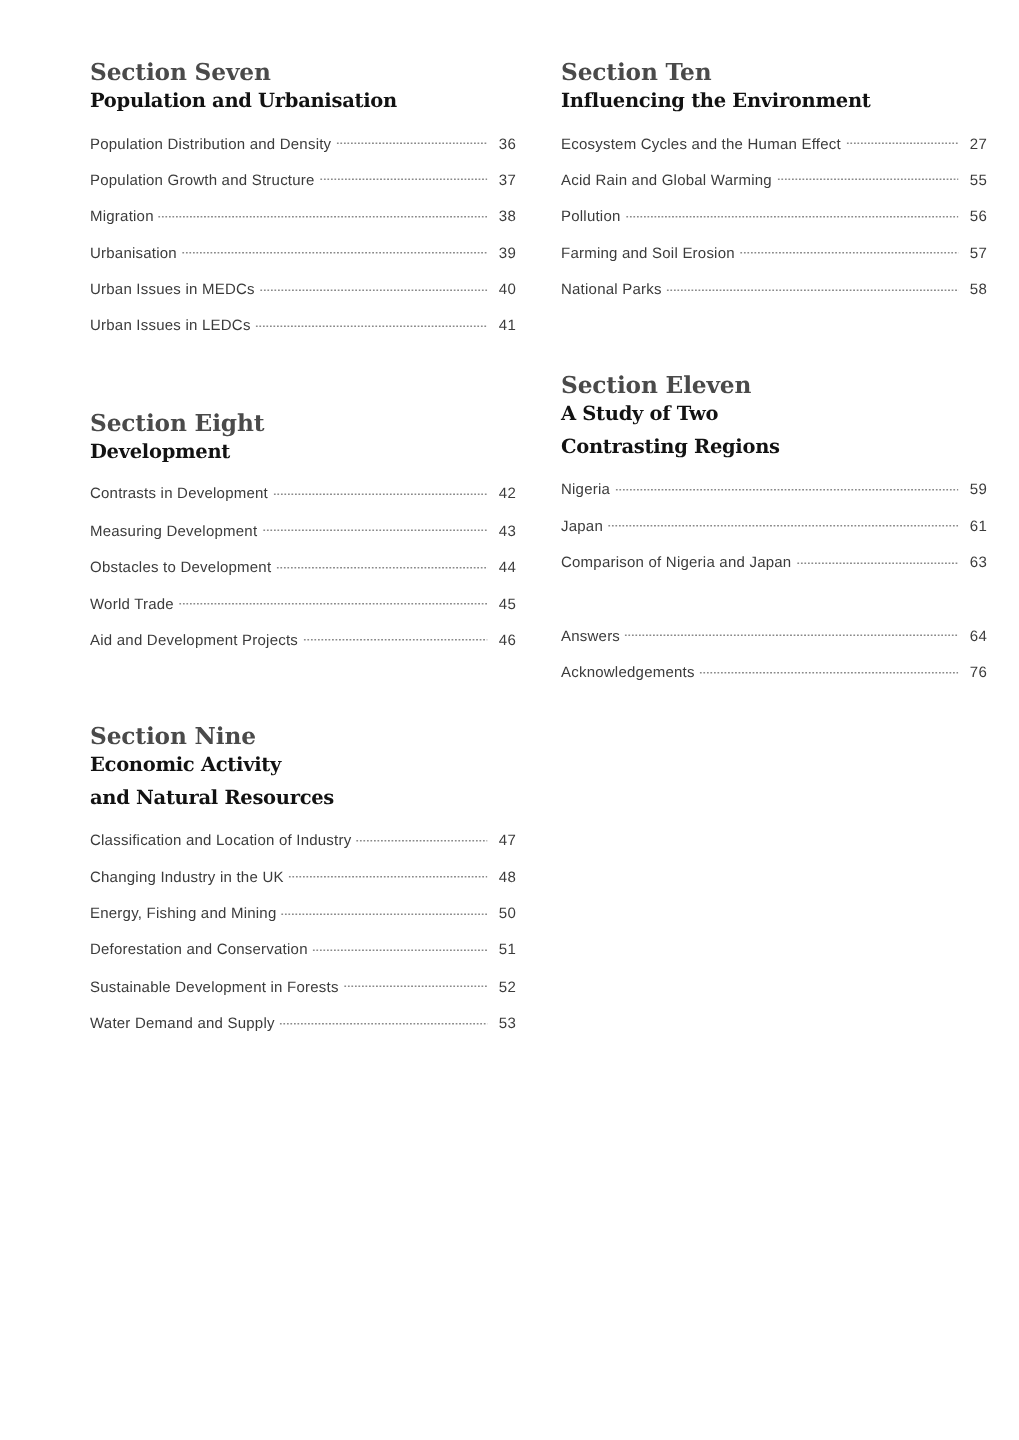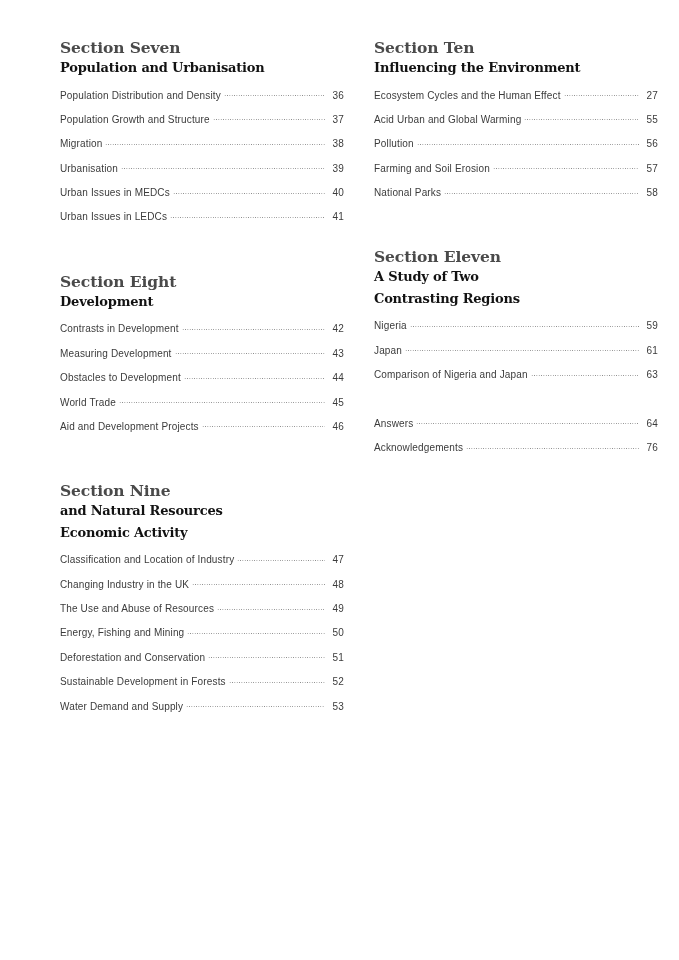--- a/index.html
+++ b/index.html
@@ -201,38 +201,33 @@
             <span class="entry-title">Aid and Development Projects</span>
             <span class="entry-leader"></span>
             <span class="entry-page">46</span>
           </li>
         </ul>
       </div>
 
       <div class="section-block">
         <div class="section-heading">
           <span class="section-label">Section Nine</span>
+          <span class="section-title">Economic Activity</span>
           <span class="section-title">and Natural Resources</span>
-          <span class="section-title">Economic Activity</span>
         </div>
         <ul class="toc-list">
           <li class="toc-entry">
             <span class="entry-title">Classification and Location of Industry</span>
             <span class="entry-leader"></span>
             <span class="entry-page">47</span>
           </li>
           <li class="toc-entry">
             <span class="entry-title">Changing Industry in the UK</span>
             <span class="entry-leader"></span>
             <span class="entry-page">48</span>
-          </li>
-          <li class="toc-entry">
-            <span class="entry-title">The Use and Abuse of Resources</span>
-            <span class="entry-leader"></span>
-            <span class="entry-page">49</span>
           </li>
           <li class="toc-entry">
             <span class="entry-title">Energy, Fishing and Mining</span>
             <span class="entry-leader"></span>
             <span class="entry-page">50</span>
           </li>
           <li class="toc-entry">
             <span class="entry-title">Deforestation and Conservation</span>
             <span class="entry-leader"></span>
             <span class="entry-page">51</span>
@@ -259,21 +254,21 @@
           <span class="section-label">Section Ten</span>
           <span class="section-title">Influencing the Environment</span>
         </div>
         <ul class="toc-list">
           <li class="toc-entry">
             <span class="entry-title">Ecosystem Cycles and the Human Effect</span>
             <span class="entry-leader"></span>
             <span class="entry-page">27</span>
           </li>
           <li class="toc-entry">
-            <span class="entry-title">Acid Urban and Global Warming</span>
+            <span class="entry-title">Acid Rain and Global Warming</span>
             <span class="entry-leader"></span>
             <span class="entry-page">55</span>
           </li>
           <li class="toc-entry">
             <span class="entry-title">Pollution</span>
             <span class="entry-leader"></span>
             <span class="entry-page">56</span>
           </li>
           <li class="toc-entry">
             <span class="entry-title">Farming and Soil Erosion</span>

